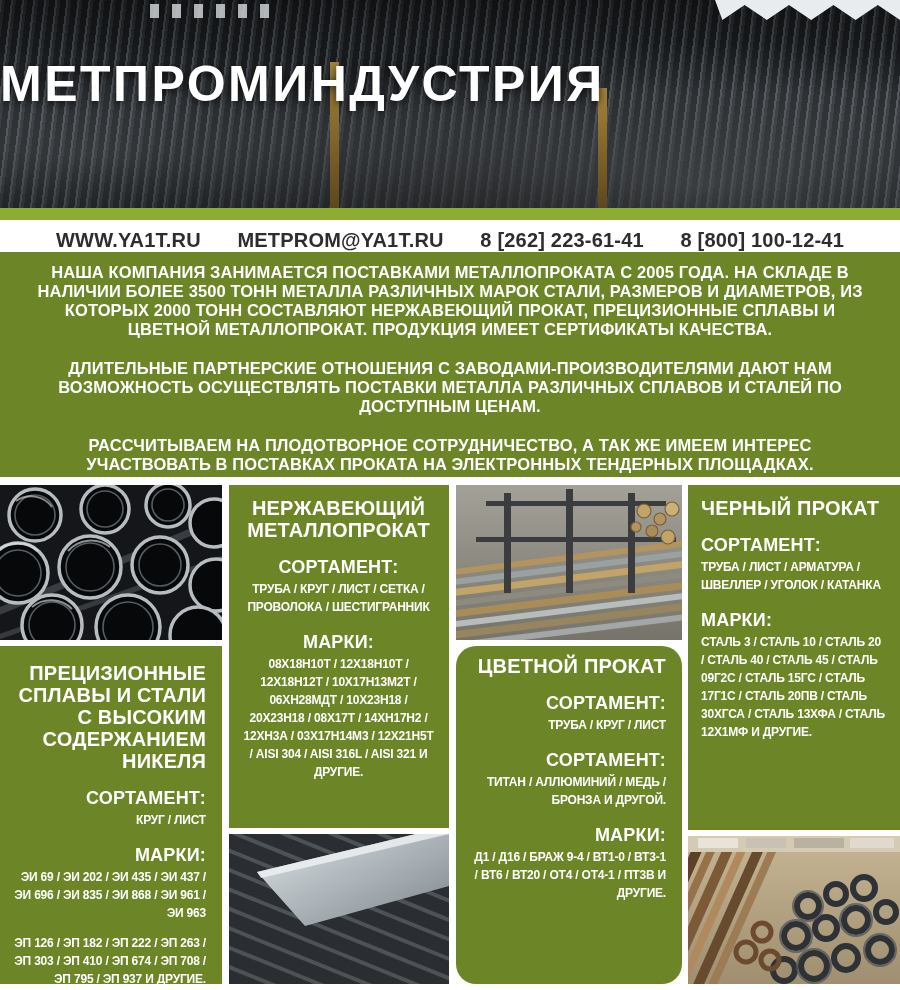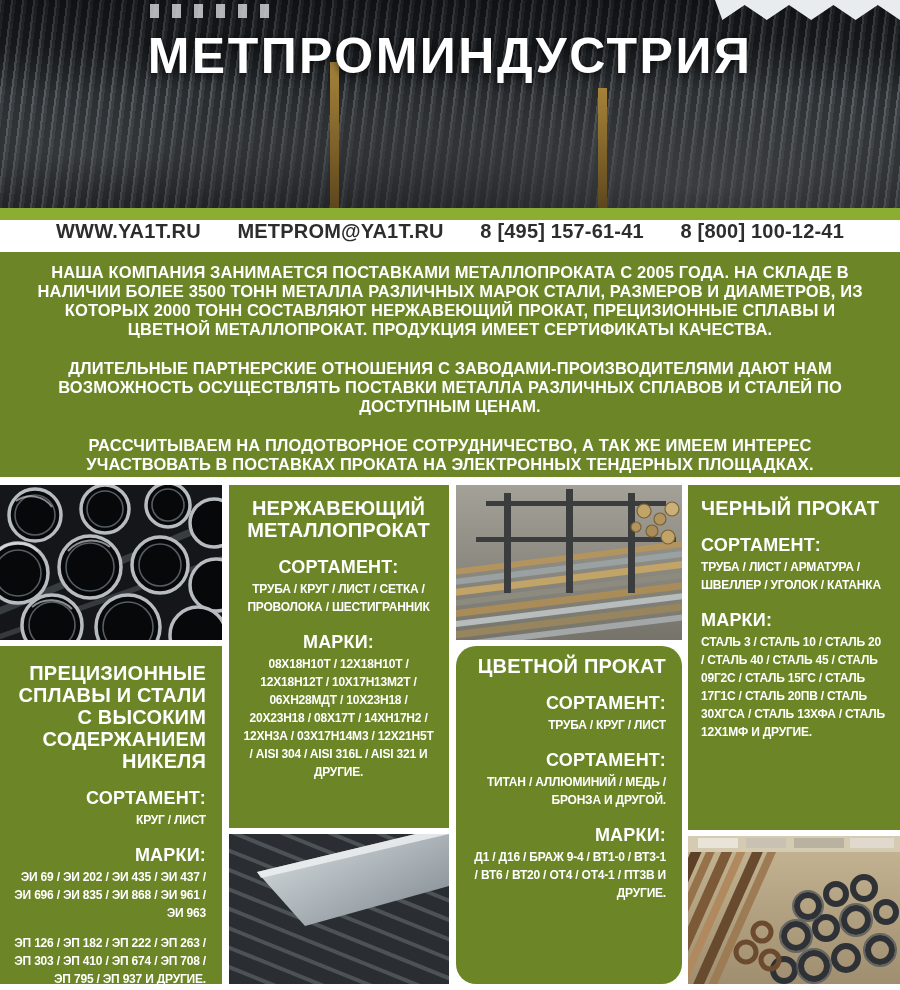--- a/index.html
+++ b/index.html
@@ -22,28 +22,28 @@
   .hero-shade{left:0;top:0;width:900px;height:208px;
     background:linear-gradient(180deg,rgba(0,0,0,.45),rgba(0,0,0,0) 45%,rgba(0,0,0,.25) 95%);}
   .skylight-right{right:0;top:0;width:185px;height:20px;background:#e8ecef;
     clip-path:polygon(0 0,100% 0,100% 100%,88% 25%,76% 100%,64% 25%,52% 100%,40% 25%,28% 100%,16% 25%,4% 100%);}
   .skylight-mid{left:150px;top:4px;width:120px;height:14px;
     background:repeating-linear-gradient(90deg,#d7dadc 0 9px,transparent 9px 22px);
     clip-path:polygon(0 100%,100% 100%,100% 0,0 0);opacity:.8;}
   .post{top:62px;width:9px;height:146px;background:linear-gradient(180deg,#a5833a,#7c6028 60%,#5d471e);}
   .post.p1{left:330px;}
   .post.p2{left:598px;height:120px;top:88px;}
-  .hero-title{left:0;top:27px;width:900px;margin:0;text-align:center;
+  .hero-title{left:0;top:55px;width:900px;margin:0;
     color:#ffffff;font-size:50px;font-weight:700;letter-spacing:2.5px;
     text-shadow:0 2px 8px rgba(0,0,0,.75);}
 
   
   .accent-strip{left:0;top:208px;width:900px;height:12px;background:#8BAD31;}
   .contact-bar{left:0;top:220px;width:900px;height:32px;background:#ffffff;
-    display:flex;align-items:flex-start;justify-content:space-between;
+    display:flex;align-items:flex-end;justify-content:space-between;
     padding:0 56px;box-sizing:border-box;
     color:#2d2d2d;font-size:20px;font-weight:700;letter-spacing:.2px;white-space:nowrap;}
 
   
   .intro{left:0;top:252px;width:900px;height:225px;background:#6C8526;
     box-sizing:border-box;padding:11px 26px 0;text-align:center;}
   .intro p{margin:0 auto;max-width:846px;color:#ffffff;font-size:16.5px;font-weight:700;
     line-height:19px;letter-spacing:.1px;text-transform:uppercase;}
   .intro p + p{margin-top:20px;}
 
@@ -83,21 +83,21 @@
   <div class="abs post p1"></div>
   <div class="abs post p2"></div>
   <h1 class="abs hero-title">МЕТПРОМИНДУСТРИЯ</h1>
 </div>
 
 <div class="abs accent-strip"></div>
 
 <div class="abs contact-bar">
   <span>WWW.YA1T.RU</span>
   <span>METPROM@YA1T.RU</span>
-  <span>8 [495] 157-61-41</span>
+  <span>8 [262] 223-61-41</span>
   <span>8 [800] 100-12-41</span>
 </div>
 
 <section class="abs intro">
   <p>НАША КОМПАНИЯ ЗАНИМАЕТСЯ ПОСТАВКАМИ МЕТАЛЛОПРОКАТА С 2005 ГОДА. НА СКЛАДЕ В НАЛИЧИИ БОЛЕЕ 3500 ТОНН МЕТАЛЛА РАЗЛИЧНЫХ МАРОК СТАЛИ, РАЗМЕРОВ И ДИАМЕТРОВ, ИЗ КОТОРЫХ 2000 ТОНН СОСТАВЛЯЮТ НЕРЖАВЕЮЩИЙ ПРОКАТ, ПРЕЦИЗИОННЫЕ СПЛАВЫ И ЦВЕТНОЙ МЕТАЛЛОПРОКАТ. ПРОДУКЦИЯ ИМЕЕТ СЕРТИФИКАТЫ КАЧЕСТВА.</p>
   <p>ДЛИТЕЛЬНЫЕ ПАРТНЕРСКИЕ ОТНОШЕНИЯ С ЗАВОДАМИ-ПРОИЗВОДИТЕЛЯМИ ДАЮТ НАМ ВОЗМОЖНОСТЬ ОСУЩЕСТВЛЯТЬ ПОСТАВКИ МЕТАЛЛА РАЗЛИЧНЫХ СПЛАВОВ И СТАЛЕЙ ПО ДОСТУПНЫМ ЦЕНАМ.</p>
   <p>РАССЧИТЫВАЕМ НА ПЛОДОТВОРНОЕ СОТРУДНИЧЕСТВО, А ТАК ЖЕ ИМЕЕМ ИНТЕРЕС УЧАСТВОВАТЬ В ПОСТАВКАХ ПРОКАТА НА ЭЛЕКТРОННЫХ ТЕНДЕРНЫХ ПЛОЩАДКАХ.</p>
 </section>
 
 <div class="abs photo c1-photo">

